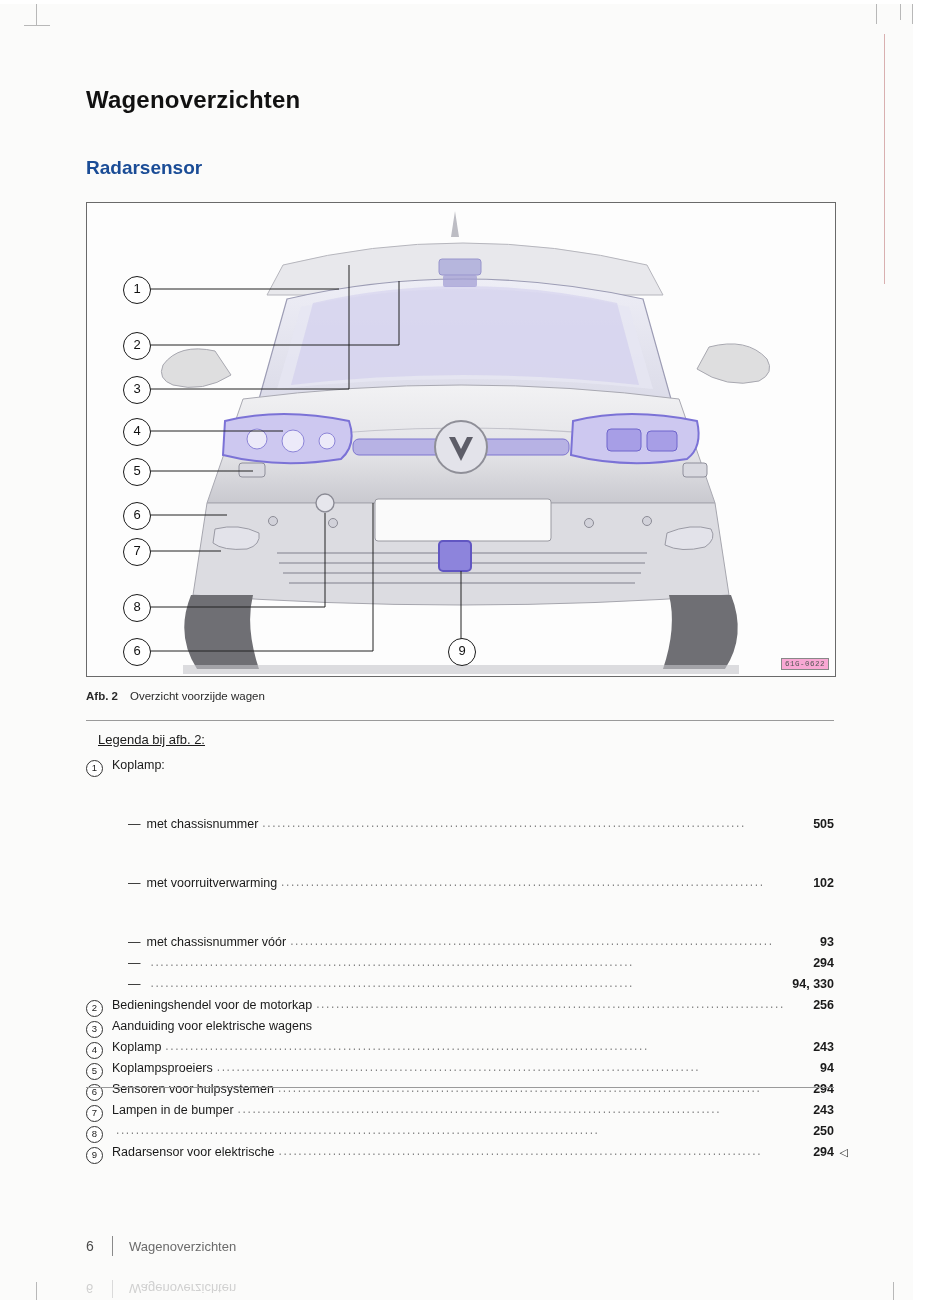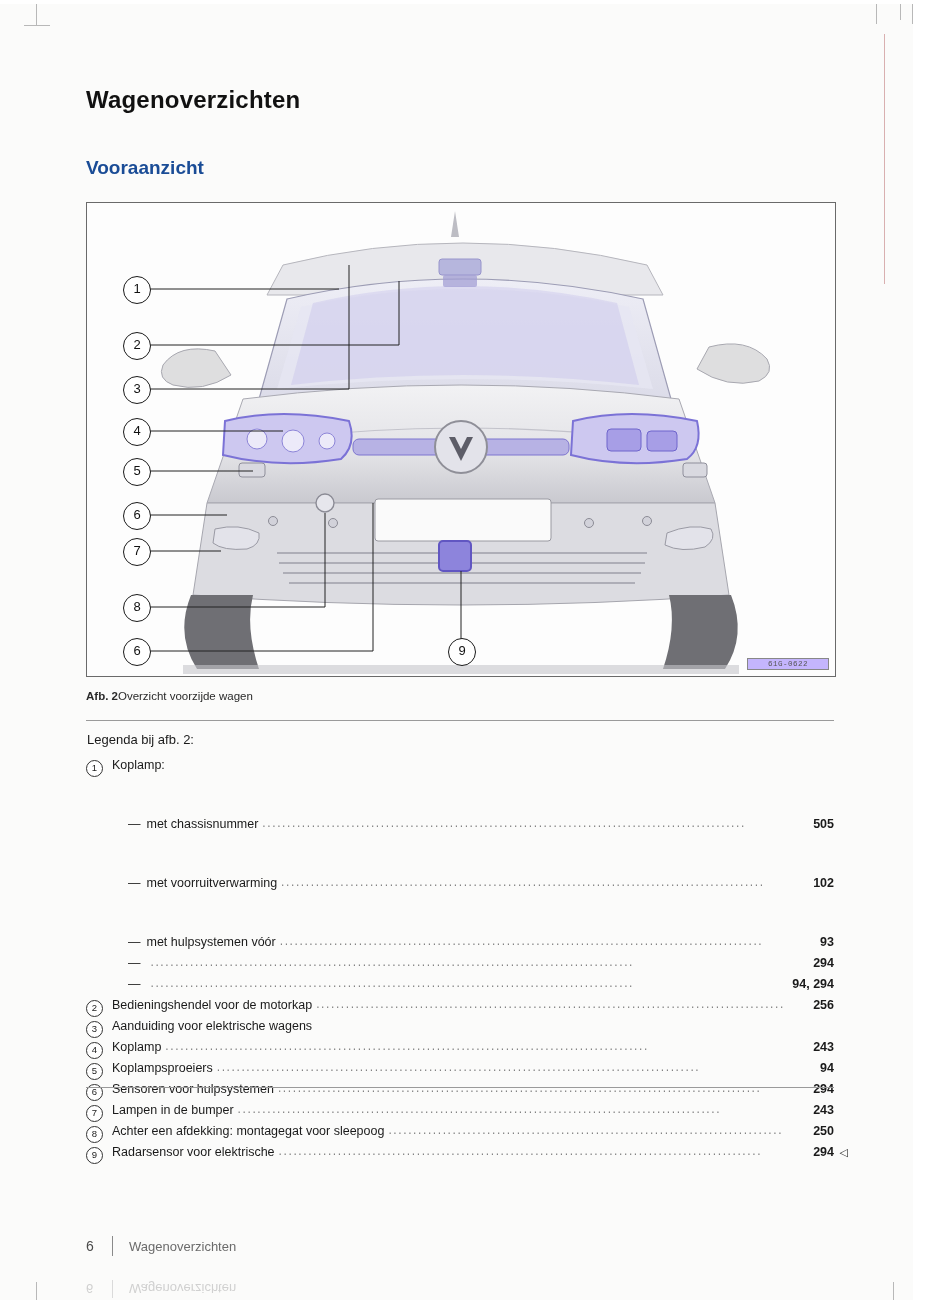--- a/index.html
+++ b/index.html
@@ -78,21 +78,21 @@
     overflow: hidden;
   }
   .fig-caption {
     position: absolute;
     top: 686px;
     left: 0;
     font-size: 11.5px;
     color: #2a2a2a;
   }
   .fig-caption b { font-weight: bold; margin-top: 16px; }
-  .fig-caption span.cap-text { }
+  .fig-caption span.cap-text { margin-left: 12px; }
 
   .rule {
     position: absolute;
     left: 0;
     width: 748px;
     height: 1px;
     background: #9a9a9a;
   }
   .rule-top { top: 716px; }
   .rule-bottom { top: 1083px; }
@@ -109,21 +109,22 @@
 
   .legend {
     position: absolute;
     top: 728px;
     left: 0;
     width: 748px;
   }
   .legend-heading {
     font-size: 13px;
     color: #1a1a1a;
-    margin: 0 0 8px 1px;
+    margin: 0 0 8px 12px;
+    text-decoration: underline;
   }
 
   .legend-row {
     display: flex;
     align-items: baseline;
     font-size: 12.5px;
     line-height: 21px;
     color: #1a1a1a;
   }
   .num-circle {
@@ -214,22 +215,22 @@
 
   
   .fig-svg { position: absolute; left: 0; top: 0; }
   .code-badge {
     position: absolute;
     right: 6px;
     bottom: 6px;
     font-size: 7.5px;
     color: #555;
     border: 1px solid #888;
-    padding: 1px 20px;
-    background: #c4b5fd;
+    padding: 1px 3px;
+    background: #f9a8d4;
     letter-spacing: 0.5px;
     font-family: "Liberation Mono", monospace;
   }
   .callout {
     position: absolute;
     width: 26px;
     height: 26px;
     border-radius: 50%;
     border: 1.4px solid #1a1a1a;
     background: #ffffff;
@@ -249,21 +250,21 @@
   <div class="crop-mark cm-tr-1"></div>
   <div class="crop-mark cm-tr-2"></div>
   <div class="crop-mark cm-tr-3"></div>
   <div class="crop-mark cm-bl-v"></div>
   <div class="crop-mark cm-br-v"></div>
   <div class="edge-line-r"></div>
 
   <div class="content">
 
     <h1 class="chapter-title">Wagenoverzichten</h1>
-    <h2 class="section-title">Vooraanzicht</h2>
+    <h2 class="section-title">Radarsensor</h2>
 
     <div class="figure-box">
       <svg class="fig-svg" width="748" height="473" viewBox="0 0 748 473">
         <defs>
           <linearGradient id="bodyg" x1="0" y1="0" x2="0" y2="1">
             <stop offset="0%" stop-color="#f2f2f4"></stop>
             <stop offset="60%" stop-color="#e2e2e6"></stop>
             <stop offset="100%" stop-color="#c9c9cf"></stop>
           </linearGradient>
           <linearGradient id="glassg" x1="0" y1="0" x2="0" y2="1">
@@ -390,33 +391,33 @@
         <span class="page-no">505</span>
       </div>
       <div class="legend-row sub-row">
         <span class="dash">—</span>
         <span class="row-label">met voorruitverwarming</span>
         <span class="dots">..................................................................................................</span>
         <span class="page-no">102</span>
       </div>
       <div class="legend-row sub-row">
         <span class="dash">—</span>
-        <span class="row-label">met hulpsystemen vóór</span>
+        <span class="row-label">met chassisnummer vóór</span>
         <span class="dots">..................................................................................................</span>
         <span class="page-no">93</span>
       </div>
       <div class="legend-row sub-row">
         <span class="dash">—</span>
         <span class="dots">..................................................................................................</span>
         <span class="page-no">294</span>
       </div>
       <div class="legend-row sub-row">
         <span class="dash">—</span>
         <span class="dots">..................................................................................................</span>
-        <span class="page-no">94, 294</span>
+        <span class="page-no">94, 330</span>
       </div>
 
       <div class="legend-row">
         <span class="num-circle">2</span>
         <span class="row-label">Bedieningshendel voor de motorkap</span>
         <span class="dots">..................................................................................................</span>
         <span class="page-no">256</span>
       </div>
 
       <div class="legend-row">
@@ -447,21 +448,20 @@
 
       <div class="legend-row">
         <span class="num-circle">7</span>
         <span class="row-label">Lampen in de bumper</span>
         <span class="dots">..................................................................................................</span>
         <span class="page-no">243</span>
       </div>
 
       <div class="legend-row">
         <span class="num-circle">8</span>
-        <span class="row-label">Achter een afdekking: montagegat voor sleepoog</span>
         <span class="dots">..................................................................................................</span>
         <span class="page-no">250</span>
       </div>
 
       <div class="legend-row" style="position:relative;">
         <span class="num-circle">9</span>
         <span class="row-label">Radarsensor voor elektrische</span>
         <span class="dots">..................................................................................................</span>
         <span class="page-no">294</span>
         <span class="tri-marker">◁</span>

